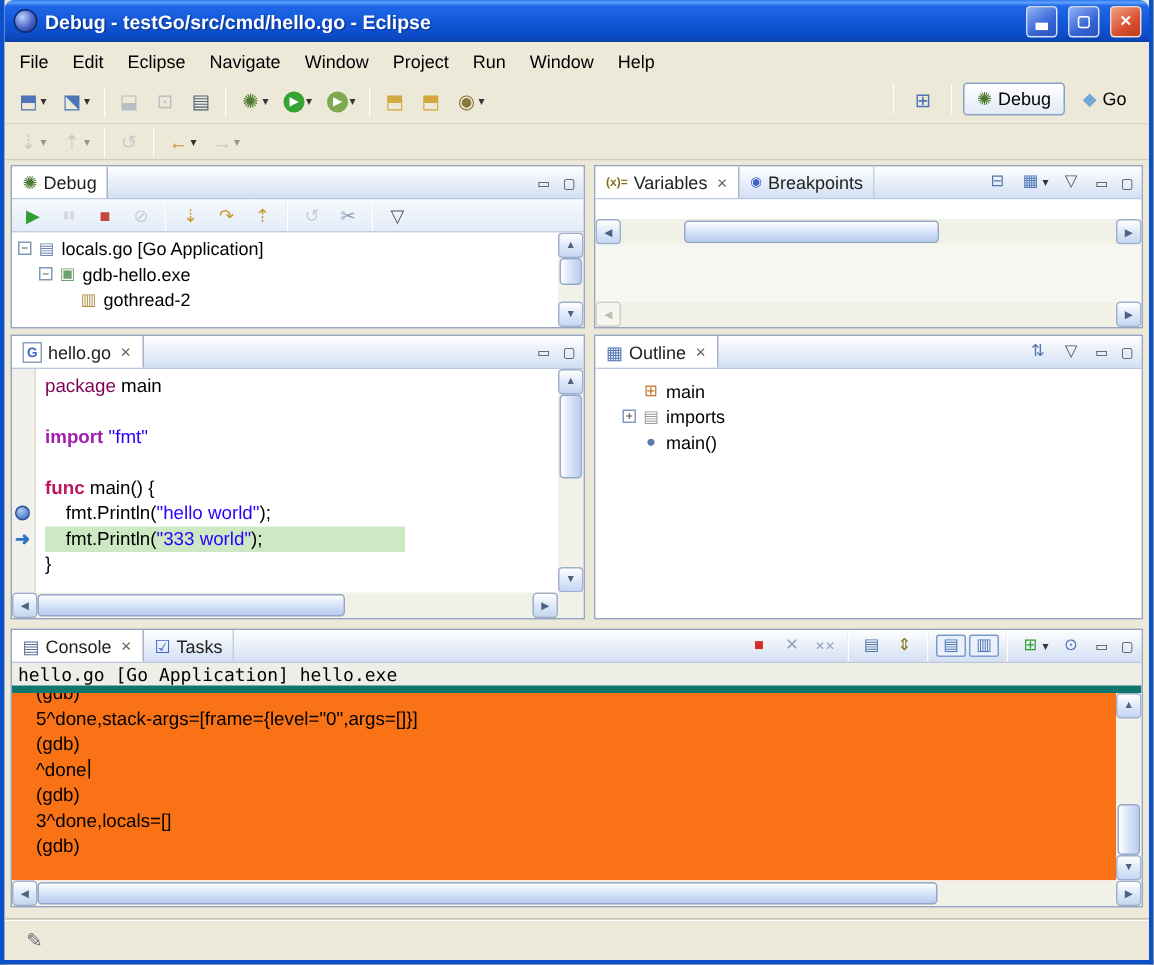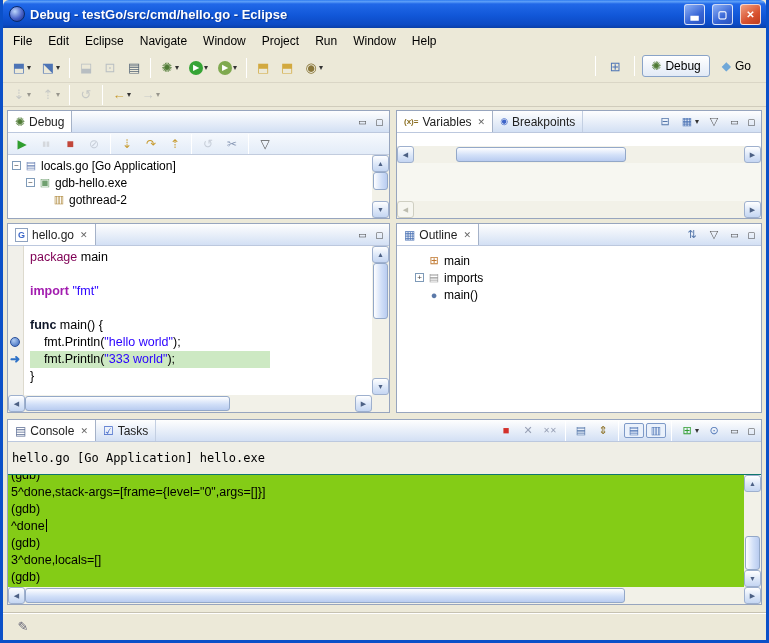--- a/index.html
+++ b/index.html
@@ -93,24 +93,24 @@
   .cline{height:17px;line-height:17px;white-space:pre;}
   .cline.hl{width:240px;}
   
   .colhead{height:18px;flex:none;display:flex;align-items:center;position:relative;
     background:linear-gradient(180deg,#FDFDFD,#E9E7DE);border-bottom:1px solid #C5C2B4;
     font-size:12px;padding-left:18px;}
   .colhead .valcol{position:absolute;right:0;width:9px;overflow:hidden;}
   .vars-white{height:13px;background:#fff;flex:none;}
   .vars-detail{flex:1;background:#F7F7F1;}
   
-  .con-desc{height:33px;flex:none;background:#EFEEE6;border-bottom:1px solid #0f766e;
+  .con-desc{height:20px;flex:none;background:#EFEEE6;border-bottom:5px solid #0f766e;
     font-family:"DejaVu Sans Mono",monospace;font-size:12px;display:flex;align-items:center;padding-left:4px;}
   .con-row{flex:1;display:flex;overflow:hidden;}
-  .con-text{flex:1;background:#84cc16;overflow:hidden;padding-left:3px;
+  .con-text{flex:1;background:#f97316;overflow:hidden;padding-left:16px;
     font-family:"DejaVu Sans Mono",monospace;font-size:12.5px;}
   .con-line{height:17px;line-height:17px;white-space:pre;}
   .con-text .clip-first .con-line:first-child{margin-top:-8px;}
   .caret{display:inline-block;width:1px;height:13px;background:#000;vertical-align:-2px;margin-left:1px;}
   
   .statusbar{height:28px;background:#ECE9D8;border-top:1px solid #C6C2B2;box-shadow:inset 0 1px 0 #fff;
     display:flex;align-items:center;padding-left:8px;}
   .statusbar .tbtn{font-size:13px;color:#667;}
 </style>
 </head>
@@ -361,21 +361,21 @@
       <div class="ed-row">
         <div class="ruler" id="editor-ruler">
             <span class="marker breakpoint" style="top: 91px;"></span>
             <span class="marker instruction-pointer" style="top: 108px;">➜</span>
           </div>
         <div class="code" id="code-lines">
             <div class="cline"><span style="color: rgb(127, 0, 85); font-weight: normal;">package</span><span style="color: rgb(0, 0, 0);"> main</span></div>
             <div class="cline"><span style="color: rgb(0, 0, 0);">&nbsp;</span></div>
             <div class="cline"><span style="color: #a21caf; font-weight: bold;">import</span><span style="color: rgb(0, 0, 0);"> </span><span style="color: rgb(42, 0, 255);">"fmt"</span></div>
             <div class="cline"><span style="color: rgb(0, 0, 0);">&nbsp;</span></div>
-            <div class="cline"><span style="color: #0f172a; font-weight: bold;">func</span><span style="color: rgb(0, 0, 0);"> main() {</span></div>
+            <div class="cline"><span style="color: #be185d; font-weight: bold;">func</span><span style="color: rgb(0, 0, 0);"> main() {</span></div>
             <div class="cline"><span style="color: rgb(0, 0, 0);">    fmt.Println(</span><span style="color: rgb(42, 0, 255);">"hello world"</span><span style="color: rgb(0, 0, 0);">);</span></div>
             <div class="cline hl" style="background: rgb(205, 233, 195);"><span style="color: rgb(0, 0, 0);">    fmt.Println(</span><span style="color: rgb(42, 0, 255);">"333 world"</span><span style="color: rgb(0, 0, 0);">);</span></div>
             <div class="cline"><span style="color: rgb(0, 0, 0);">}</span></div>
           </div>
         <div class="vscroll">
           <span class="sbtn">▲</span>
           <span class="strack">
               <span class="sthumb" style="top:0;height:56px"></span>
             </span>
           <span class="sbtn">▼</span>

